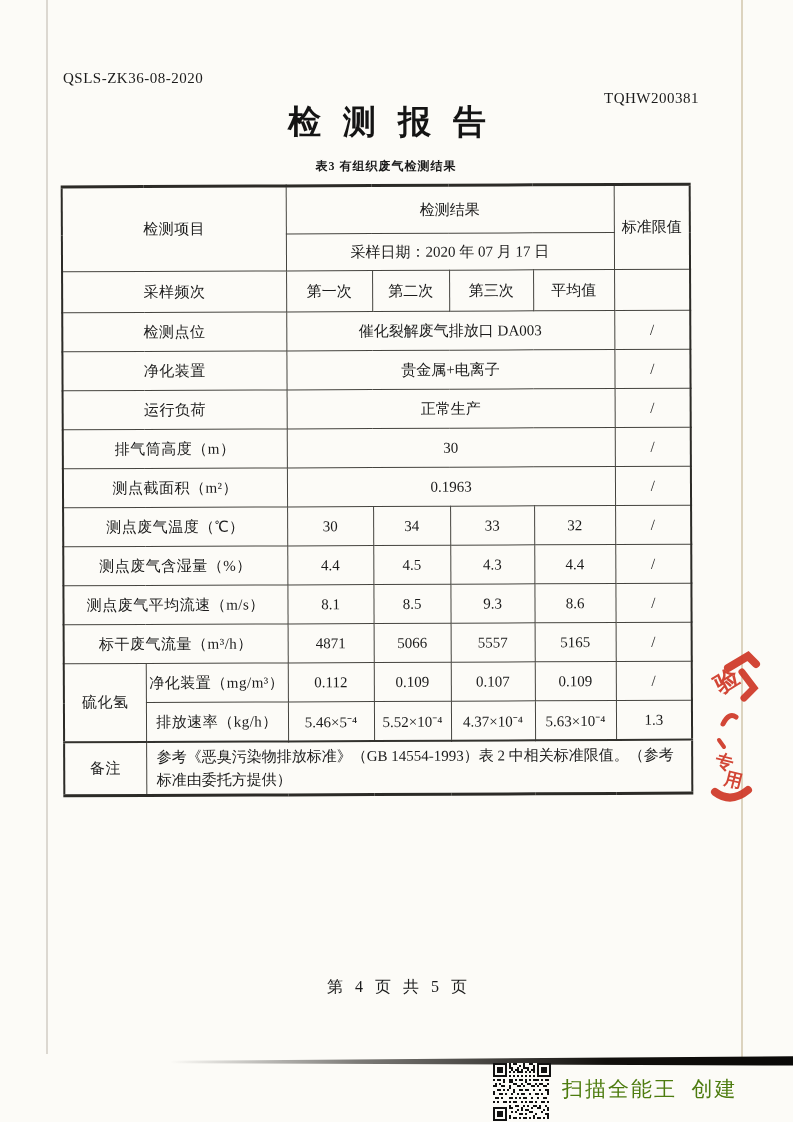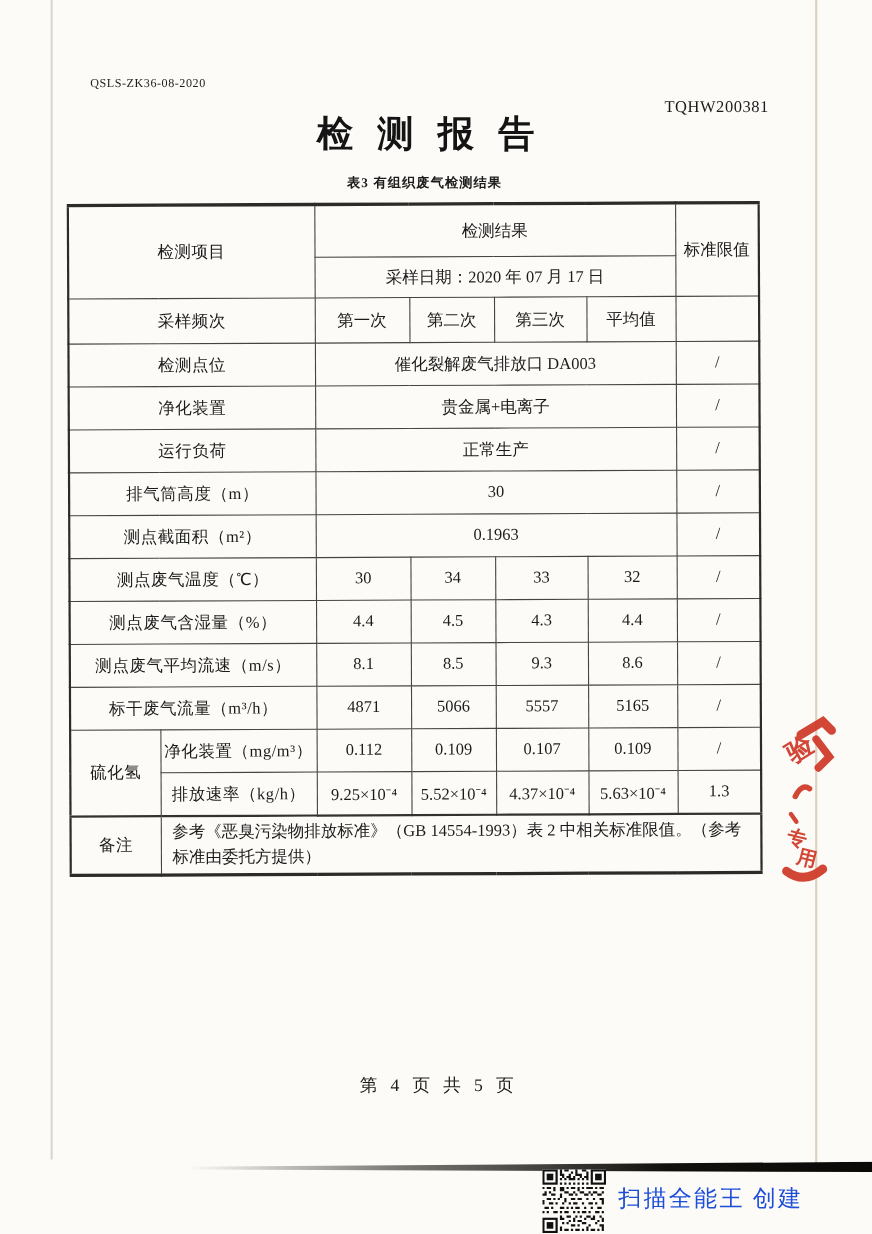--- a/index.html
+++ b/index.html
@@ -6,21 +6,21 @@
   body{background:#ffffff;font-family:"Liberation Serif", serif;}
   #page{position:relative;width:793px;height:1122px;background:#fcfbf7;overflow:hidden;color:#1b1b1b;}
 
   
   .left-edge{position:absolute;left:46px;top:0;width:2px;height:1054px;background:#dcd8d1;}
   .fold-line{position:absolute;left:741px;top:0;width:2px;height:1062px;background:rgba(168,148,96,.38);}
   .bottom-edge{position:absolute;left:170px;top:1055px;width:623px;height:12px;
     background:linear-gradient(to right, rgba(20,18,15,0) 0%, rgba(20,18,15,.55) 30%, #12100d 70%, #0a0908 100%);
     clip-path:polygon(0 48%, 100% 10%, 100% 88%, 0 68%);}
 
-  .doc-code{position:absolute;left:82px;top:70px;font-size:11px;letter-spacing:.5px;}
+  .doc-code{position:absolute;left:63px;top:70px;font-size:15px;letter-spacing:.5px;}
   .report-no{position:absolute;left:604px;top:72px;font-size:15px;letter-spacing:.5px;margin-top:18px;}
 
   .title{position:absolute;left:0;top:100px;width:722px;text-align:center;
     font-size:33px;font-weight:bold;letter-spacing:22px;text-indent:22px;color:#141414;margin-left:26px;}
   .caption{position:absolute;left:0;top:158px;width:772px;text-align:center;
     font-size:12px;font-weight:bold;letter-spacing:1px;}
 
   .tbl-wrap{position:absolute;left:62px;top:184px;transform:rotate(-0.25deg);}
   table{border-collapse:collapse;table-layout:fixed;width:628px;
     font-size:15px;color:#1b1b1b;}
@@ -34,22 +34,22 @@
   tr.remark-row td{height:44px;}
   td.lbl{letter-spacing:.5px;}
   td.remark-text{text-align:left;padding:3px 10px;line-height:1.5;}
   td.thick-top{border-top:2px solid #33322e;}
 
   .page-footer{position:absolute;left:0;top:977px;width:734px;text-align:center;
     font-size:16px;letter-spacing:4px;padding-left:32px;}
 
   .stamp{position:absolute;left:698px;top:614px;opacity:.92;}
   .qr{position:absolute;left:493px;top:1063px;}
-  .scanner-label{position:absolute;left:562px;top:1075px;font-size:21px;color:#1d4ed8;
-    letter-spacing:2px;font-family:Liberation Serif, serif;}
+  .scanner-label{position:absolute;left:562px;top:1075px;font-size:21px;color:#4d7c0f;
+    letter-spacing:2px;font-family:Liberation Mono, monospace;}
 </style>
 </head>
 <body>
 
 <div id="page">
 
   <div class="left-edge"></div>
   <div class="fold-line"></div>
   <div class="bottom-edge"></div>
 
@@ -151,21 +151,21 @@
       <td class="lbl" rowspan="2">硫化氢</td>
       <td class="lbl">净化装置（mg/m³）</td>
       <td>0.112</td>
       <td>0.109</td>
       <td>0.107</td>
       <td>0.109</td>
       <td>/</td>
     </tr>
     <tr class="row">
       <td class="lbl">排放速率（kg/h）</td>
-      <td>9.25×10⁻⁴</td>
+      <td>5.46×5⁻⁴</td>
       <td>5.52×10⁻⁴</td>
       <td>4.37×10⁻⁴</td>
       <td>5.63×10⁻⁴</td>
       <td>1.3</td>
     </tr>
 
     <tr class="remark-row">
       <td class="lbl thick-top">备注</td>
       <td class="remark-text thick-top" colspan="6">参考《恶臭污染物排放标准》（GB 14554-1993）表 2 中相关标准限值。（参考标准由委托方提供）</td>
     </tr>

